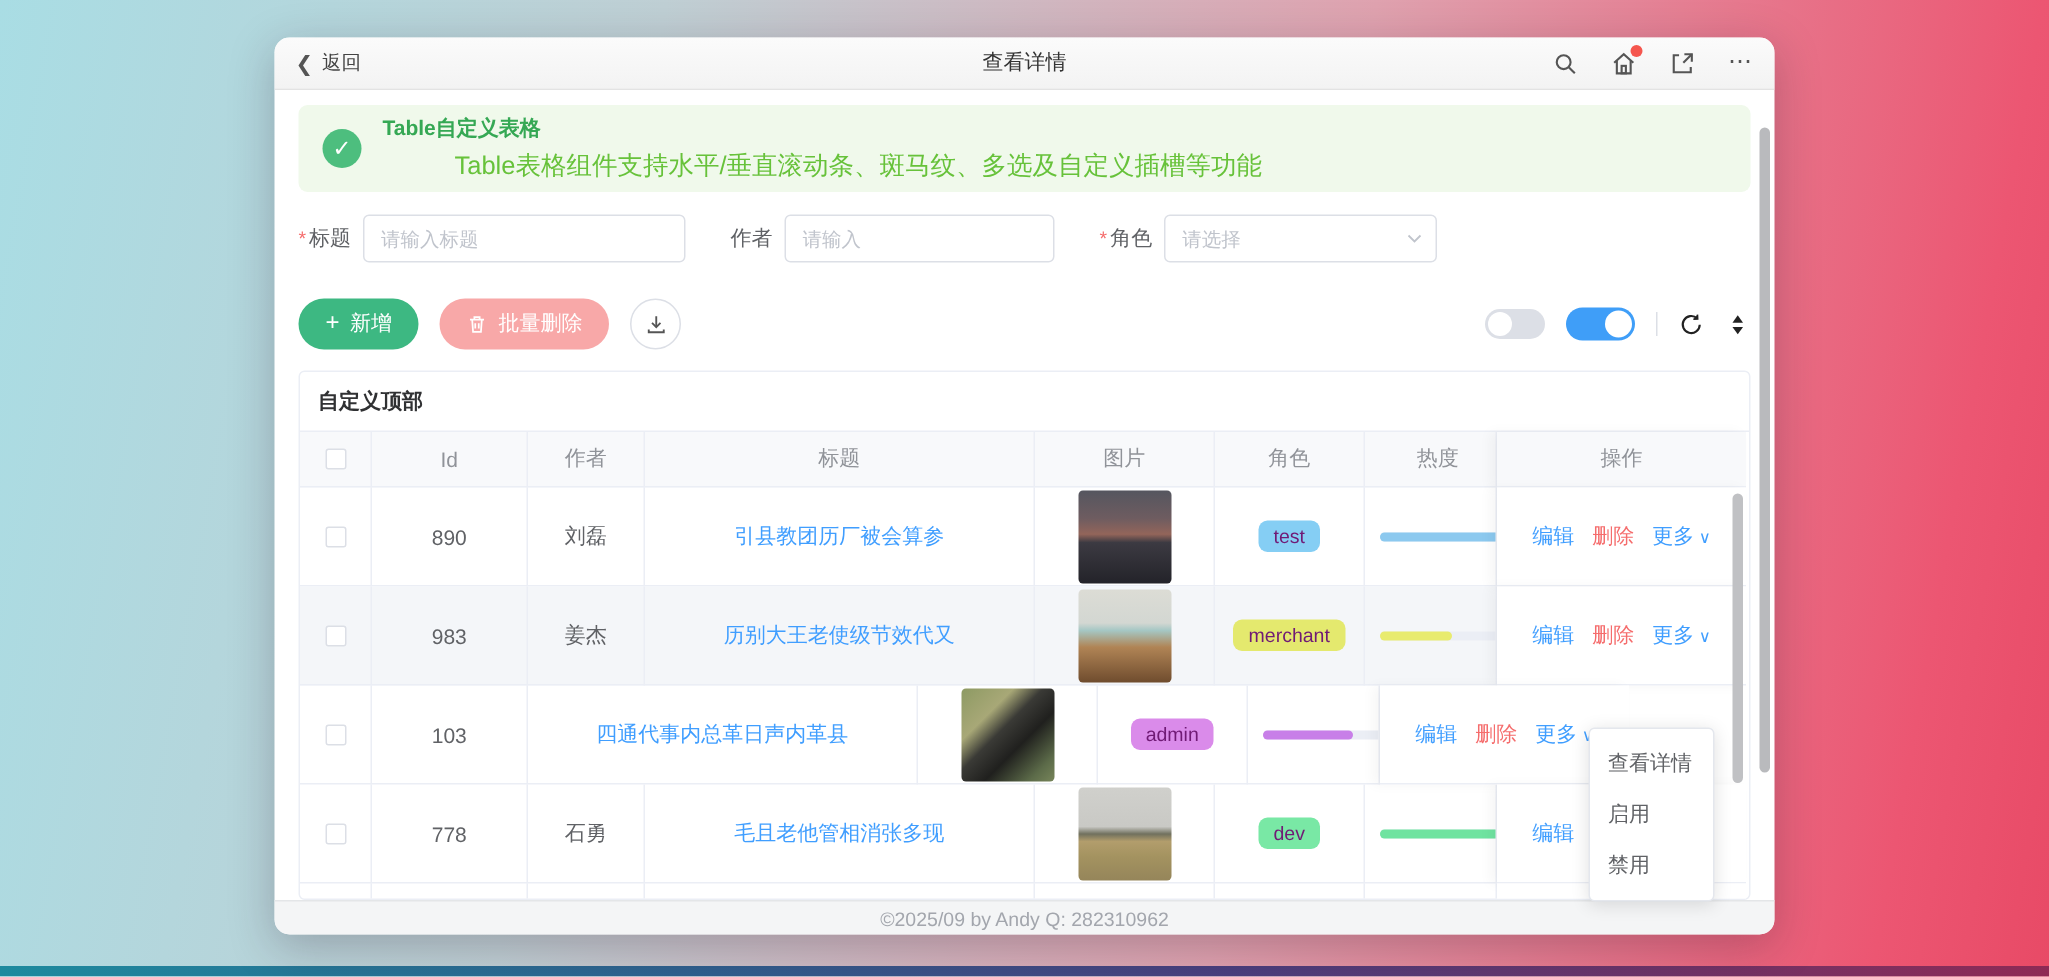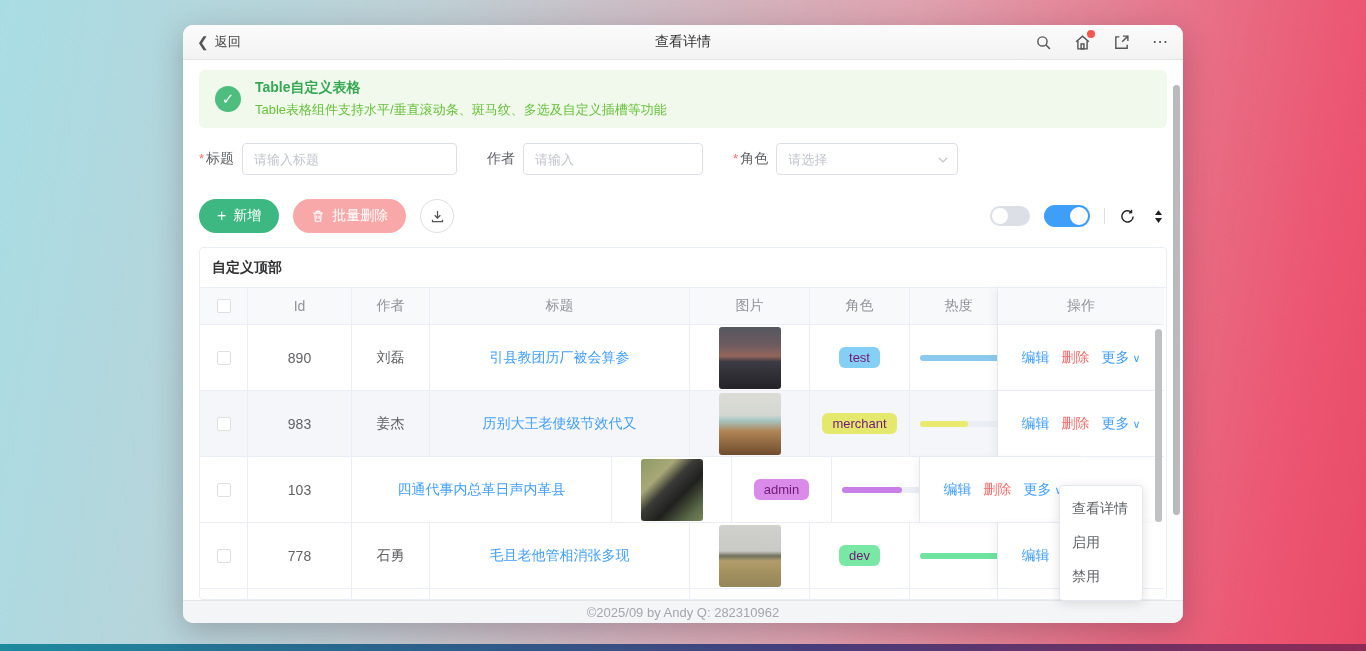--- a/index.html
+++ b/index.html
@@ -22,21 +22,21 @@
   .tb-icons svg{ width:100%; height:100%; display:block; }
   .red-dot{ position:absolute; right:-4px; top:-4px; width:8px; height:8px; border-radius:50%; background:#f5564e; }
   .ellipsis{ font-size:16px; color:#555; letter-spacing:1px; line-height:10px; cursor:pointer; }
 
   .content{ padding:8px 16px 0 16px; position:relative; height:540px; }
 
   
   .banner{ margin-top:2px; height:58px; background:#f0f9eb; border-radius:6px; display:flex; align-items:center; padding:0 16px; gap:14px; }
   .banner-check{ width:26px; height:26px; border-radius:50%; background:#4dbe7e; color:#fff; display:flex; align-items:center; justify-content:center; font-size:15px; flex:0 0 auto; }
   .banner-title{ font-size:14px; font-weight:bold; color:#35a854; margin-bottom:4px; }
-  .banner-sub{ font-size:13px; color:#67c23a; }
+  .banner-sub{ font-size:17px; color:#67c23a;margin-left:48px; }
 
   
   .form-row{ margin-top:14px; display:flex; align-items:center; height:34px; }
   .f-label{ font-size:14px; color:#606266; margin-right:8px; white-space:nowrap; }
   .req{ color:#f56c6c; margin-right:2px; font-size:13px; }
   .f-input{ height:32px; border:1px solid #dcdfe6; border-radius:4px; padding:0 11px; font-size:13px; color:#333; background:#fff; outline:none; }
   .f-input::placeholder{ color:#c0c4cc; }
   .w-title{ width:215px; margin-right:30px; }
   .w-author{ width:180px; margin-right:30px; }
   .sel-wrap{ position:relative; width:182px; }

